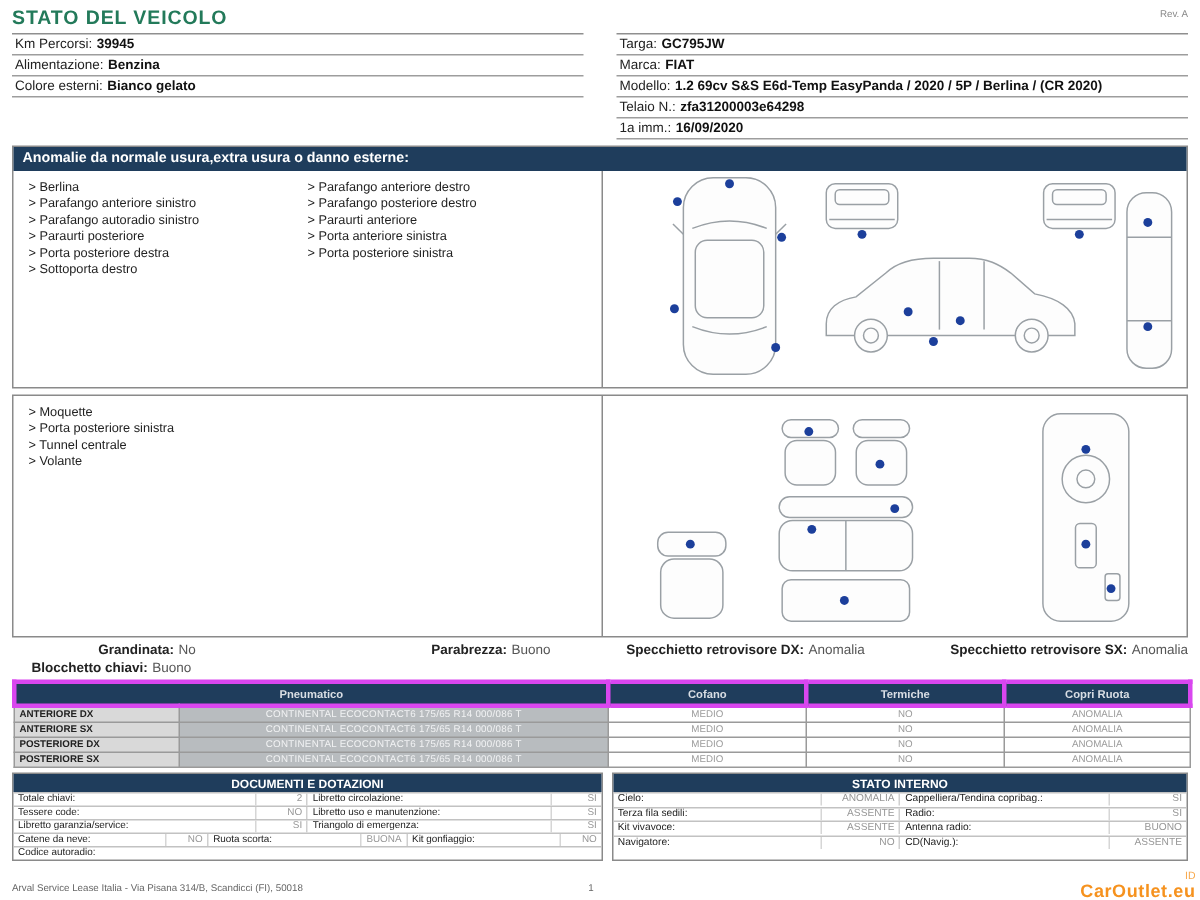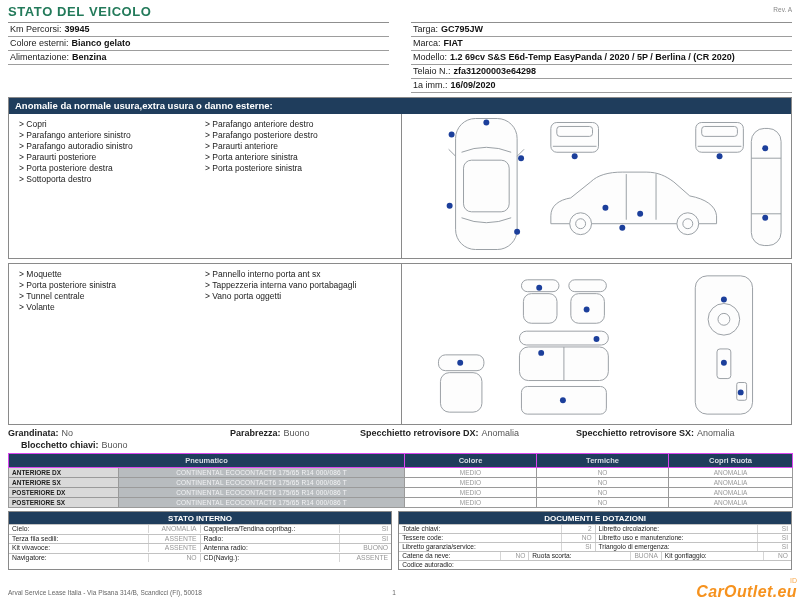--- a/index.html
+++ b/index.html
@@ -31,33 +31,33 @@
   .alist li{margin-bottom:1px;line-height:10px;padding-left:9px;text-indent:-9px;}
   .alist li::before{content:"> ";}
   .adiag{flex:1;border-left:1px solid #8a8a8a;}
   .adiag svg{width:100%;height:100%;display:block;}
   .ln{stroke:#9aa0a5;stroke-width:1;fill:none;}
   .bodyfill{stroke:#9aa0a5;stroke-width:1;fill:#fdfdfd;}
   .dot{fill:#1c3f9b;stroke:none;}
 
   
   .summary{margin-top:3px;font-size:9px;}
-  .sline1{display:flex;}
+  .sline1{display:flex;justify-content:flex-end;}
   .sitem{white-space:nowrap;}
   .sitem:nth-child(1){width:222px;}
   .sitem:nth-child(2){width:130px;}
   .sitem:nth-child(3){width:216px;}
   .slbl{font-weight:bold;color:#222;margin-right:3px;}
   .sval{color:#555;}
   .sline2{margin-top:2px;padding-left:13px;}
 
   
   table.tyres{width:100%;border-collapse:collapse;margin-top:3px;table-layout:fixed;}
   table.tyres th{background:#1f3d5c;color:#d9dee4;font-size:7.5px;font-weight:bold;
-                 padding:2px 0;border:1px solid #d946ef;}
+                 padding:2px 0;border:3px solid #d946ef;}
   table.tyres td{border:1px solid #9a9a9a;padding:1px 3px;font-size:6.5px;line-height:7px;height:8px;}
   td.pos{background:#d9d9d9;font-weight:bold;font-size:6.8px;color:#222;}
   td.tyre{background:#b8bcbf;color:#f2f3f4;text-align:center;font-size:6.3px;letter-spacing:.2px;}
   td.c{text-align:center;color:#9b9b9b;}
 
   
   .btables{display:flex;gap:6px;margin-top:3px;}
   .btable{border:1px solid #8a8a8a;}
   .btable.left{flex:0 0 49%;}
   .btable.right{flex:1;}
@@ -72,44 +72,44 @@
   .brow.triple .bl{flex:1.1;}
   .brow.triple .bv{flex:0 0 28px;}
   .brow.single .bl{flex:0 0 auto;}
   .brow.single .bv{flex:1;border-left:none;}
 
   
   .footer{position:absolute;left:8px;right:8px;bottom:4px;font-size:6.5px;color:#666;}
   .pageno{position:absolute;left:49%;bottom:0;}
   .wmark{position:absolute;right:3px;bottom:0;text-align:right;line-height:1;}
   .wm-id{color:#f6921e;font-size:7px;opacity:.8;filter:blur(.3px);}
-  .wm-main{color:#f6921e;font-size:16px;font-weight:bold;letter-spacing:.4px;
-           text-shadow:0 0 2px #fff,0 0 1px #fff;font-style:italic;}
+  .wm-main{color:#f6921e;font-size:12px;font-weight:bold;letter-spacing:.4px;
+           text-shadow:0 0 2px #fff,0 0 1px #fff;}
 </style>
 </head>
 <body>
 
 <div class="page">
 <div class="wrap">
 
   <div class="hdr">
     <div class="title">STATO DEL VEICOLO</div>
     <div class="rev">Rev. A</div>
   </div>
 
   <div class="info">
     <div class="icol">
       <div class="irow">
         <span class="ilbl">Km Percorsi:</span><span class="ival">39945</span>
       </div>
       <div class="irow">
+        <span class="ilbl">Alimentazione:</span><span class="ival">Benzina</span>
+      </div>
+      <div class="irow">
         <span class="ilbl">Colore esterni:</span><span class="ival">Bianco gelato</span>
-      </div>
-      <div class="irow">
-        <span class="ilbl">Alimentazione:</span><span class="ival">Benzina</span>
       </div>
     </div>
     <div class="icol">
       <div class="irow">
         <span class="ilbl">Targa:</span><span class="ival">GC795JW</span>
       </div>
       <div class="irow">
         <span class="ilbl">Marca:</span><span class="ival">FIAT</span>
       </div>
       <div class="irow">
@@ -122,21 +122,21 @@
         <span class="ilbl">1a imm.:</span><span class="ival">16/09/2020</span>
       </div>
     </div>
   </div>
 
   <div class="abox">
     <div class="abar">Anomalie da normale usura,extra usura o danno esterne:</div>
     <div class="abody ext">
       <div class="alists">
         <ul class="alist">
-          <li>Copri</li>
+          <li>Berlina</li>
           <li>Parafango anteriore sinistro</li>
           <li>Parafango autoradio sinistro</li>
           <li>Paraurti posteriore</li>
           <li>Porta posteriore destra</li>
           <li>Sottoporta destro</li>
         </ul>
         <ul class="alist">
           <li>Parafango anteriore destro</li>
           <li>Parafango posteriore destro</li>
           <li>Paraurti anteriore</li>
@@ -203,25 +203,20 @@
   </div>
 
   <div class="abox">
     <div class="abody int">
       <div class="alists">
         <ul class="alist">
           <li>Moquette</li>
           <li>Porta posteriore sinistra</li>
           <li>Tunnel centrale</li>
           <li>Volante</li>
-        </ul>
-        <ul class="alist">
-          <li>Pannello interno porta ant sx</li>
-          <li>Tappezzeria interna vano portabagagli</li>
-          <li>Vano porta oggetti</li>
         </ul>
       </div>
       <div class="adiag">
         <svg viewBox="0 0 392 162">
           <g>
             <rect class="bodyfill" x="36" y="92" width="46" height="16" rx="7"></rect>
             <rect class="bodyfill" x="38" y="110" width="42" height="40" rx="9"></rect>
           </g>
           <g>
             <rect class="bodyfill" x="120" y="16" width="38" height="12" rx="6"></rect>
@@ -284,21 +279,21 @@
     <colgroup>
           <col style="width:110px">
           <col style="width:286px">
           <col style="width:132px">
           <col style="width:132px">
           <col style="width:124px">
         </colgroup>
     <thead>
       <tr>
         <th colspan="2">Pneumatico</th>
-        <th>Colore</th>
+        <th>Cofano</th>
         <th>Termiche</th>
         <th>Copri Ruota</th>
       </tr>
     </thead>
     <tbody>
       <tr>
         <td class="pos">ANTERIORE DX</td>
         <td class="tyre">CONTINENTAL ECOCONTACT6 175/65 R14 000/086 T</td>
         <td class="c">MEDIO</td>
         <td class="c">NO</td>
@@ -322,48 +317,20 @@
         <td class="pos">POSTERIORE SX</td>
         <td class="tyre">CONTINENTAL ECOCONTACT6 175/65 R14 000/086 T</td>
         <td class="c">MEDIO</td>
         <td class="c">NO</td>
         <td class="c">ANOMALIA</td>
       </tr>
     </tbody>
   </table>
 
   <div class="btables">
-    <div class="btable left">
-      <div class="bbar">STATO INTERNO</div>
-      <div class="brow">
-        <div class="bl">Cielo:</div>
-        <div class="bv">ANOMALIA</div>
-        <div class="bl b2">Cappelliera/Tendina copribag.:</div>
-        <div class="bv">SI</div>
-      </div>
-      <div class="brow">
-        <div class="bl">Terza fila sedili:</div>
-        <div class="bv">ASSENTE</div>
-        <div class="bl b2">Radio:</div>
-        <div class="bv">SI</div>
-      </div>
-      <div class="brow">
-        <div class="bl">Kit vivavoce:</div>
-        <div class="bv">ASSENTE</div>
-        <div class="bl b2">Antenna radio:</div>
-        <div class="bv">BUONO</div>
-      </div>
-      <div class="brow">
-        <div class="bl">Navigatore:</div>
-        <div class="bv">NO</div>
-        <div class="bl b2">CD(Navig.):</div>
-        <div class="bv">ASSENTE</div>
-      </div>
-    </div>
-
     <div class="btable right">
       <div class="bbar">DOCUMENTI E DOTAZIONI</div>
       <div class="brow">
         <div class="bl">Totale chiavi:</div>
         <div class="bv">2</div>
         <div class="bl b2">Libretto circolazione:</div>
         <div class="bv">SI</div>
       </div>
       <div class="brow">
         <div class="bl">Tessere code:</div>
@@ -383,20 +350,48 @@
         <div class="bl b2">Ruota scorta:</div>
         <div class="bv">BUONA</div>
         <div class="bl b2">Kit gonfiaggio:</div>
         <div class="bv">NO</div>
       </div>
       <div class="brow single">
         <div class="bl">Codice autoradio:</div>
         <div class="bv"></div>
       </div>
     </div>
+
+    <div class="btable left">
+      <div class="bbar">STATO INTERNO</div>
+      <div class="brow">
+        <div class="bl">Cielo:</div>
+        <div class="bv">ANOMALIA</div>
+        <div class="bl b2">Cappelliera/Tendina copribag.:</div>
+        <div class="bv">SI</div>
+      </div>
+      <div class="brow">
+        <div class="bl">Terza fila sedili:</div>
+        <div class="bv">ASSENTE</div>
+        <div class="bl b2">Radio:</div>
+        <div class="bv">SI</div>
+      </div>
+      <div class="brow">
+        <div class="bl">Kit vivavoce:</div>
+        <div class="bv">ASSENTE</div>
+        <div class="bl b2">Antenna radio:</div>
+        <div class="bv">BUONO</div>
+      </div>
+      <div class="brow">
+        <div class="bl">Navigatore:</div>
+        <div class="bv">NO</div>
+        <div class="bl b2">CD(Navig.):</div>
+        <div class="bv">ASSENTE</div>
+      </div>
+    </div>
   </div>
 
 </div>
 
   <div class="footer">
     <span>Arval Service Lease Italia - Via Pisana 314/B, Scandicci (FI), 50018</span>
     <span class="pageno">1</span>
   </div>
 
   <div class="wmark">

